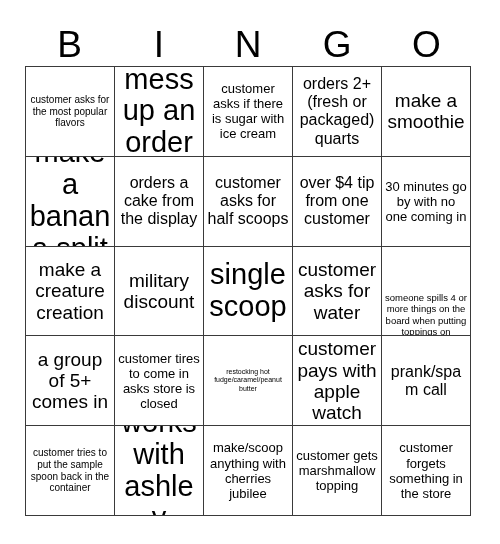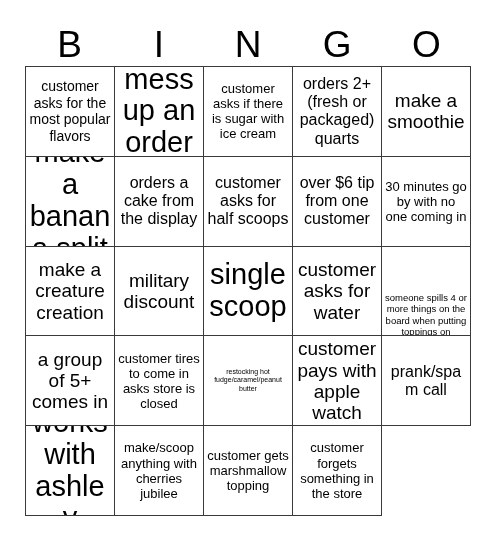--- a/index.html
+++ b/index.html
@@ -76,21 +76,21 @@
     display: block;
     width: 100%;
     line-height: 1.12;
     color: #000000;
     word-wrap: break-word;
   }
 
   
   .fs-xxs { font-size: 7px;  line-height: 1.25; }
   .fs-xs  { font-size: 9.5px; line-height: 1.2; margin-top: 47px; }
-  .fs-s   { font-size: 14px; line-height: 1.18; }
+  .fs-s   { font-size: 10px; line-height: 1.18; }
   .fs-m   { font-size: 13px; line-height: 1.16; }
   .fs-l   { font-size: 16px; line-height: 1.14; }
   .fs-xl  { font-size: 19px; line-height: 1.12; }
   .fs-xxl { font-size: 29px; line-height: 1.1; }
 </style>
 </head>
 <body>
 
 <div id="card">
 
@@ -121,21 +121,21 @@
       <div class="cell">
         <span class="cell-text fs-xxl">make a banana split</span>
       </div>
       <div class="cell">
         <span class="cell-text fs-l">orders a cake from the display</span>
       </div>
       <div class="cell">
         <span class="cell-text fs-l">customer asks for half scoops</span>
       </div>
       <div class="cell">
-        <span class="cell-text fs-l">over $6 tip from one customer</span>
+        <span class="cell-text fs-l">over $4 tip from one customer</span>
       </div>
       <div class="cell">
         <span class="cell-text fs-m">30 minutes go by with no one coming in</span>
       </div>
       <div class="cell">
         <span class="cell-text fs-xl">make a creature creation</span>
       </div>
       <div class="cell">
         <span class="cell-text fs-xl">military discount</span>
       </div>
@@ -157,20 +157,23 @@
       <div class="cell">
         <span class="cell-text fs-xxs">restocking hot fudge/caramel/peanut butter</span>
       </div>
       <div class="cell">
         <span class="cell-text fs-xl">customer pays with apple watch</span>
       </div>
       <div class="cell">
         <span class="cell-text fs-l">prank/spam call</span>
       </div>
       <div class="cell">
+        <span class="cell-text fs-s">customer tries to put the sample spoon back in the container</span>
+      </div>
+      <div class="cell">
         <span class="cell-text fs-xxl">works with ashley</span>
       </div>
       <div class="cell">
         <span class="cell-text fs-m">make/scoop anything with cherries jubilee</span>
       </div>
       <div class="cell">
         <span class="cell-text fs-m">customer gets marshmallow topping</span>
       </div>
       <div class="cell">
         <span class="cell-text fs-m">customer forgets something in the store</span>

